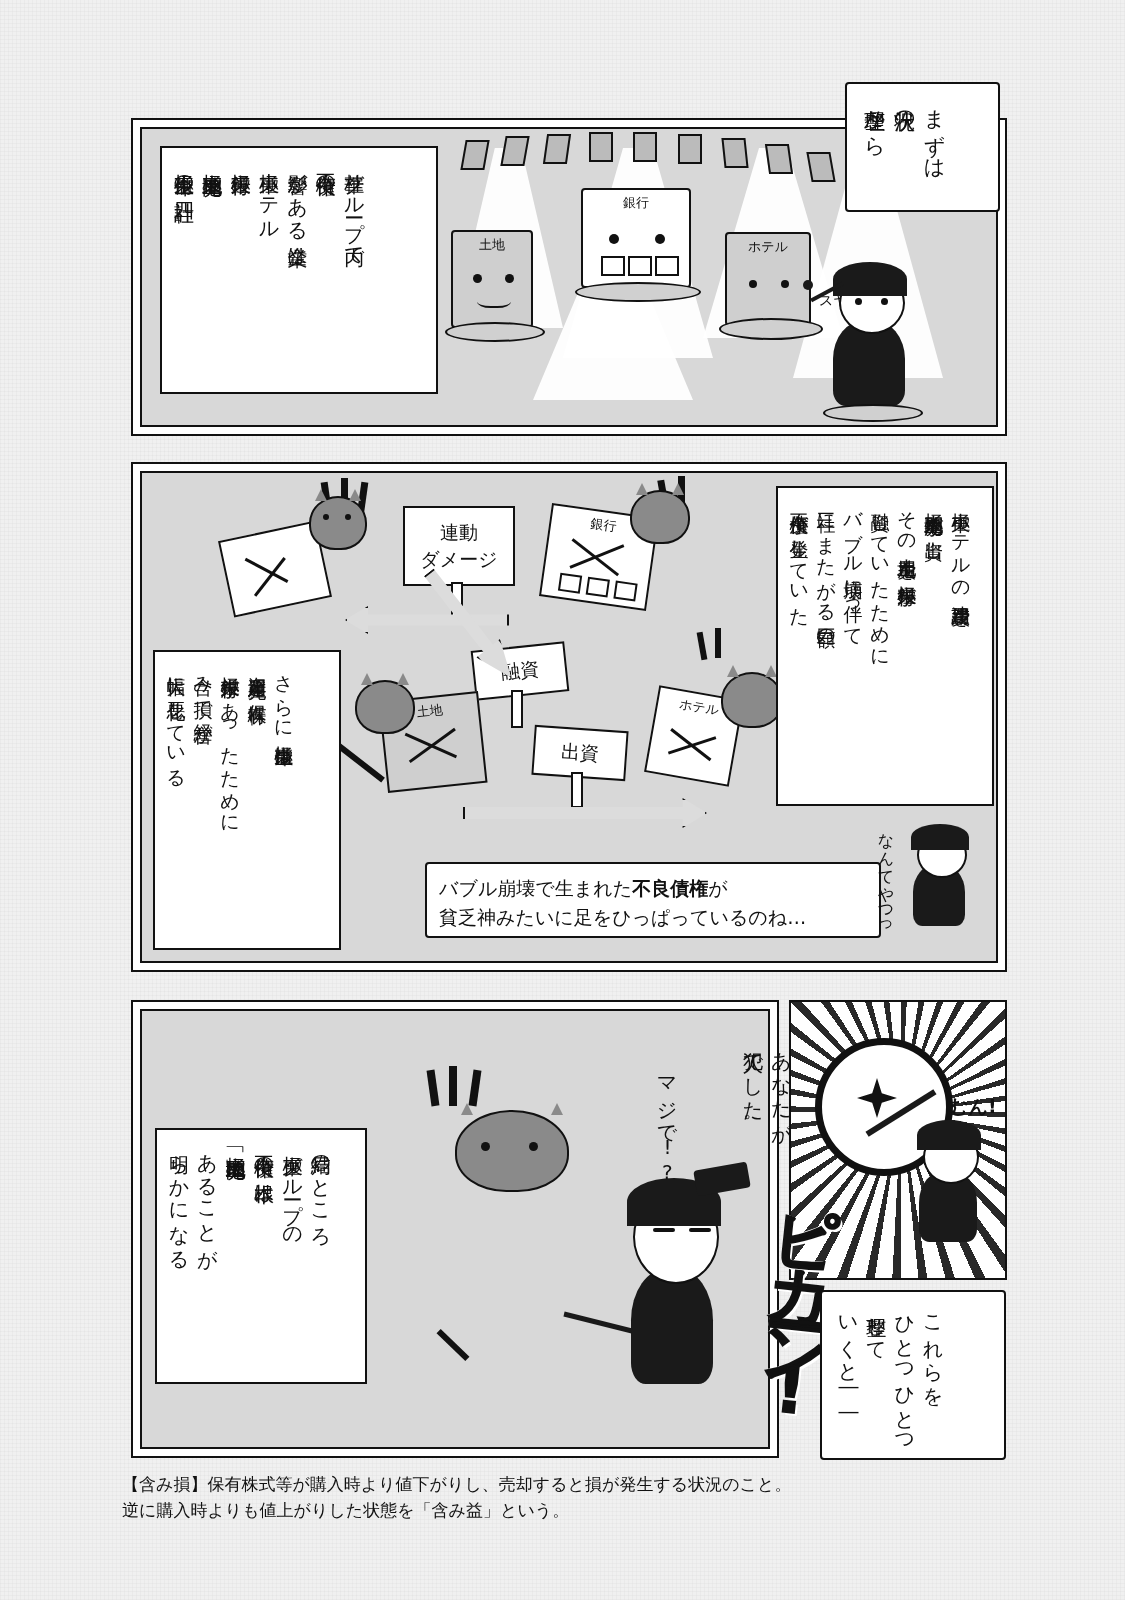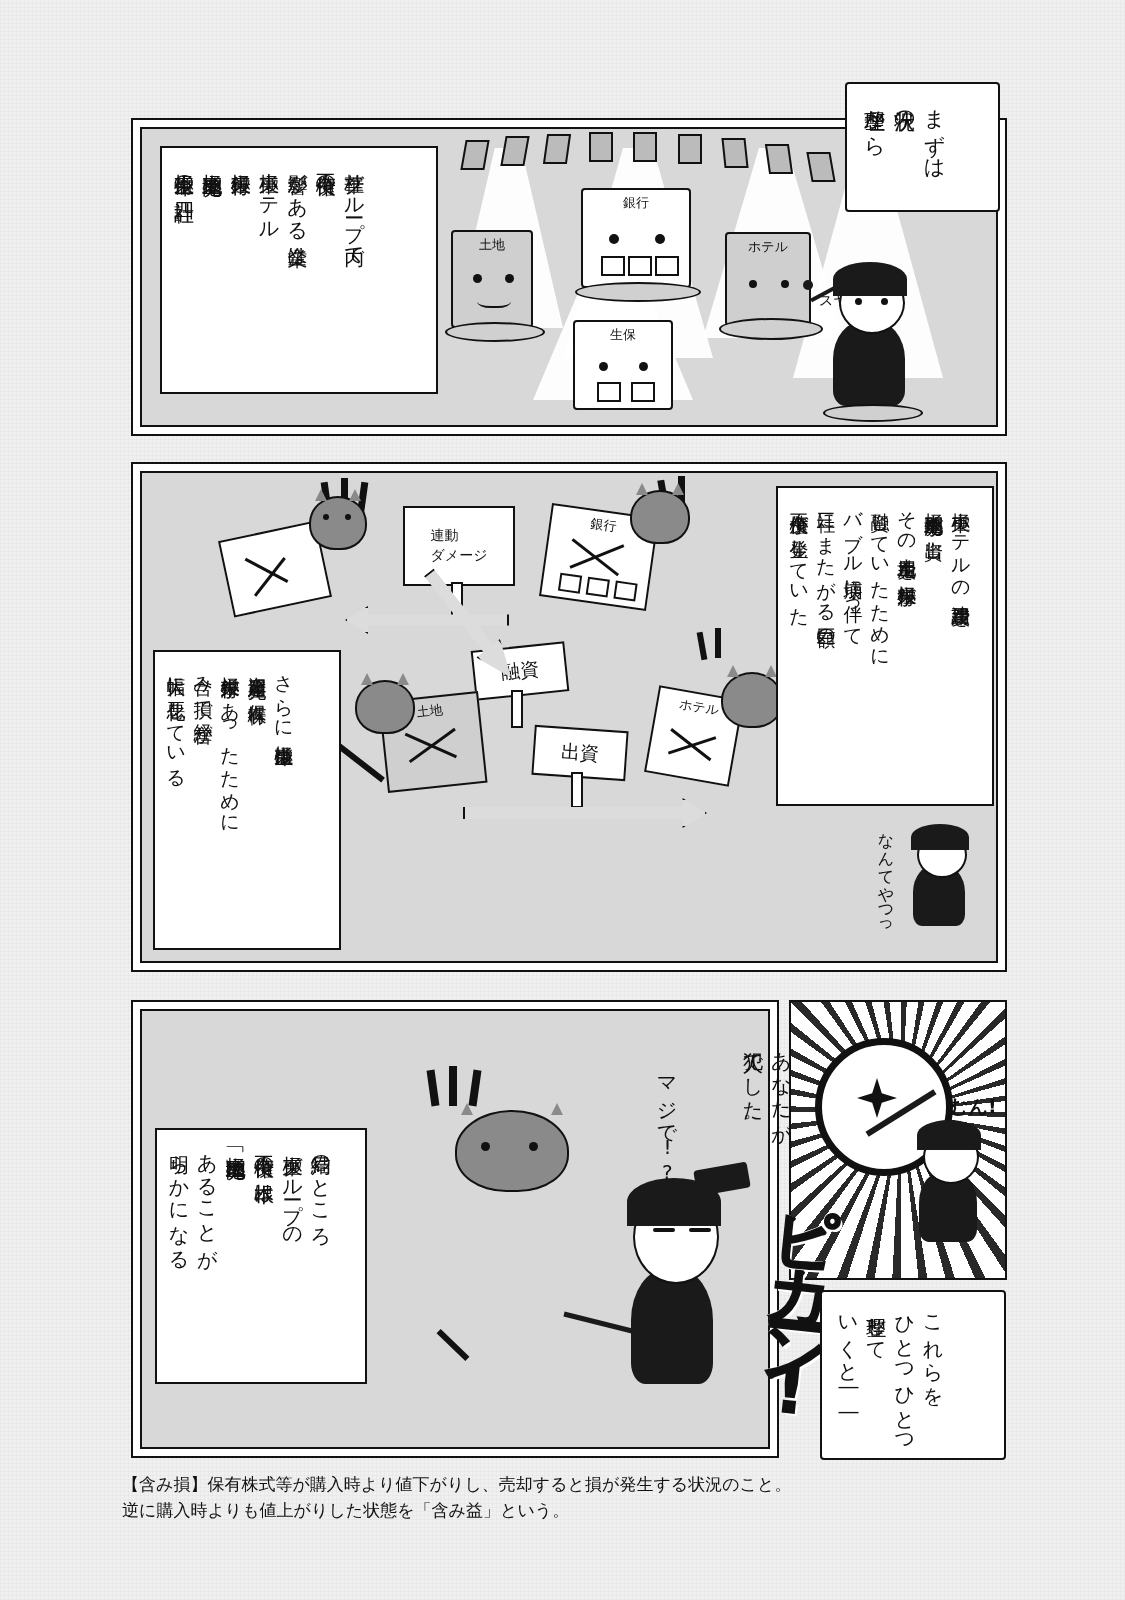--- a/index.html
+++ b/index.html
@@ -205,27 +205,20 @@
   <div style="position:absolute;left:442px;top:162px;width:122px;height:16px;background:#d0d0d0;border:2px solid #111;border-radius:50%;"></div>
 
   <div class="obj gray" style="left:592px;top:112px;width:86px;height:94px;border-radius:4px;">
     <div class="lbl">ホテル</div>
     <div class="face-dot" style="left:22px;top:46px;width:8px;height:8px;"></div>
     <div class="face-dot" style="left:54px;top:46px;width:8px;height:8px;"></div>
   </div>
   <div style="position:absolute;left:586px;top:198px;width:100px;height:18px;background:#d0d0d0;border:2px solid #111;border-radius:50%;"></div>
   <div class="free" style="left:686px;top:172px;font-size:14px;">スヤ…</div>
 
-  <div class="obj" style="left:440px;top:200px;width:100px;height:90px;border-radius:4px;">
-    <div class="lbl">生保</div>
-    <div class="face-dot" style="left:24px;top:40px;width:9px;height:9px;"></div>
-    <div class="face-dot" style="left:64px;top:40px;width:9px;height:9px;"></div>
-    <div style="position:absolute;left:22px;top:60px;width:20px;height:16px;border:2px solid #111;"></div>
-    <div style="position:absolute;left:56px;top:60px;width:20px;height:16px;border:2px solid #111;"></div>
-  </div>
 
   <div class="girl-body" style="left:700px;top:200px;width:72px;height:86px;"></div>
   <div class="girl-head" style="left:706px;top:152px;width:62px;height:58px;"></div>
   <div style="position:absolute;left:700px;top:142px;width:74px;height:34px;background:#1a1a1a;border-radius:50% 50% 0 0;"></div>
   <div class="face-dot" style="left:722px;top:178px;width:7px;height:7px;"></div>
   <div class="face-dot" style="left:748px;top:178px;width:7px;height:7px;"></div>
   <div style="position:absolute;left:676px;top:170px;width:36px;height:4px;background:#1a1a1a;transform:rotate(-28deg);"></div>
   <div style="position:absolute;left:670px;top:160px;width:10px;height:10px;background:#1a1a1a;border-radius:50%;"></div>
   <div style="position:absolute;left:690px;top:284px;width:96px;height:14px;background:#d0d0d0;border:2px solid #111;border-radius:50%;"></div>
 
@@ -259,21 +252,21 @@
       <div style="position:absolute;left:0;top:0;width:48px;height:3px;background:#111;transform:rotate(40deg);transform-origin:left top;"></div>
       <div style="position:absolute;left:0;top:38px;width:48px;height:3px;background:#111;transform:rotate(-40deg);transform-origin:left top;"></div>
     </div>
   </div>
   <div class="demon" style="left:176px;top:32px;width:54px;height:50px;">
   </div>
   <div class="face-dot" style="left:190px;top:50px;width:6px;height:6px;"></div>
   <div class="face-dot" style="left:212px;top:50px;width:6px;height:6px;"></div>
 
   <div class="sign" style="left:270px;top:42px;width:108px;height:76px;">
-    <div style="font-size:14px;text-align:left;line-height:1.4;white-space:pre-line;">連動
+    <div style="font-size:19px;text-align:center;line-height:1.4;white-space:pre-line;">連動
 ダメージ</div>
   </div>
   <div style="position:absolute;left:318px;top:118px;width:8px;height:36px;background:#fff;border:2px solid #111;"></div>
 
   <div class="speedline" style="left:527px;top:16px;width:7px;height:32px;transform:rotate(-10deg);"></div>
   <div class="speedline" style="left:545px;top:12px;width:7px;height:36px;"></div>
 
   <div class="obj" style="left:412px;top:46px;width:108px;height:94px;transform:rotate(8deg);">
     <div class="lbl">銀行</div>
     <div style="position:absolute;left:24px;top:30px;width:52px;height:30px;">
@@ -334,20 +327,23 @@
   </div>
 
   <div class="textbox" style="left:20px;top:186px;width:188px;height:300px;">
     <div class="vtext" style="font-size:19px;">さらに極東生命は
 資産運用先と保有株に
 極東銀行があったために
 含み損で経営が
 大幅に悪化している</div>
   </div>
 
+  <div class="bubble" style="left:292px;top:398px;width:456px;height:76px;">
+    <div class="htext">バブル崩壊で生まれた<b>不良債権</b>が<br>貧乏神みたいに足をひっぱっているのね…</div>
+  </div>
 
   <div class="girl-body" style="left:780px;top:400px;width:52px;height:62px;"></div>
   <div class="girl-head" style="left:784px;top:368px;width:46px;height:42px;"></div>
   <div style="position:absolute;left:778px;top:360px;width:58px;height:26px;background:#1a1a1a;border-radius:50% 50% 0 0;"></div>
   <div class="free" style="left:742px;top:358px;font-size:16px;writing-mode:vertical-rl;text-orientation:upright;">なんてやつっ</div>
 </div>
 
 <div class="panel" style="left:131px;top:1000px;width:648px;height:458px;">
   <div class="gray-fill"></div>
   <div class="panel-inner-frame"></div>

